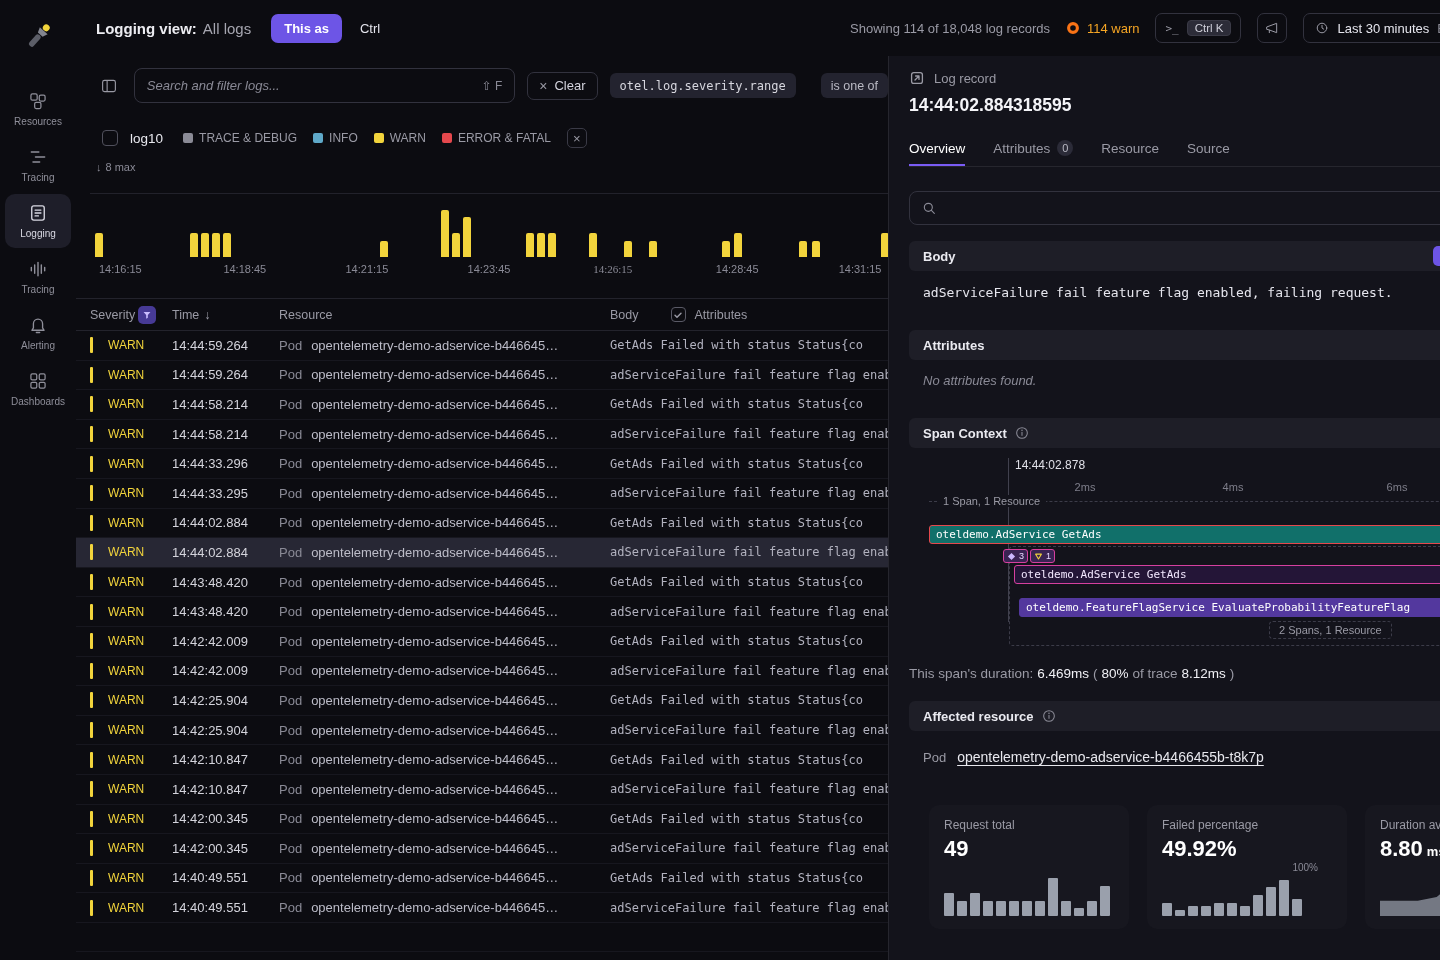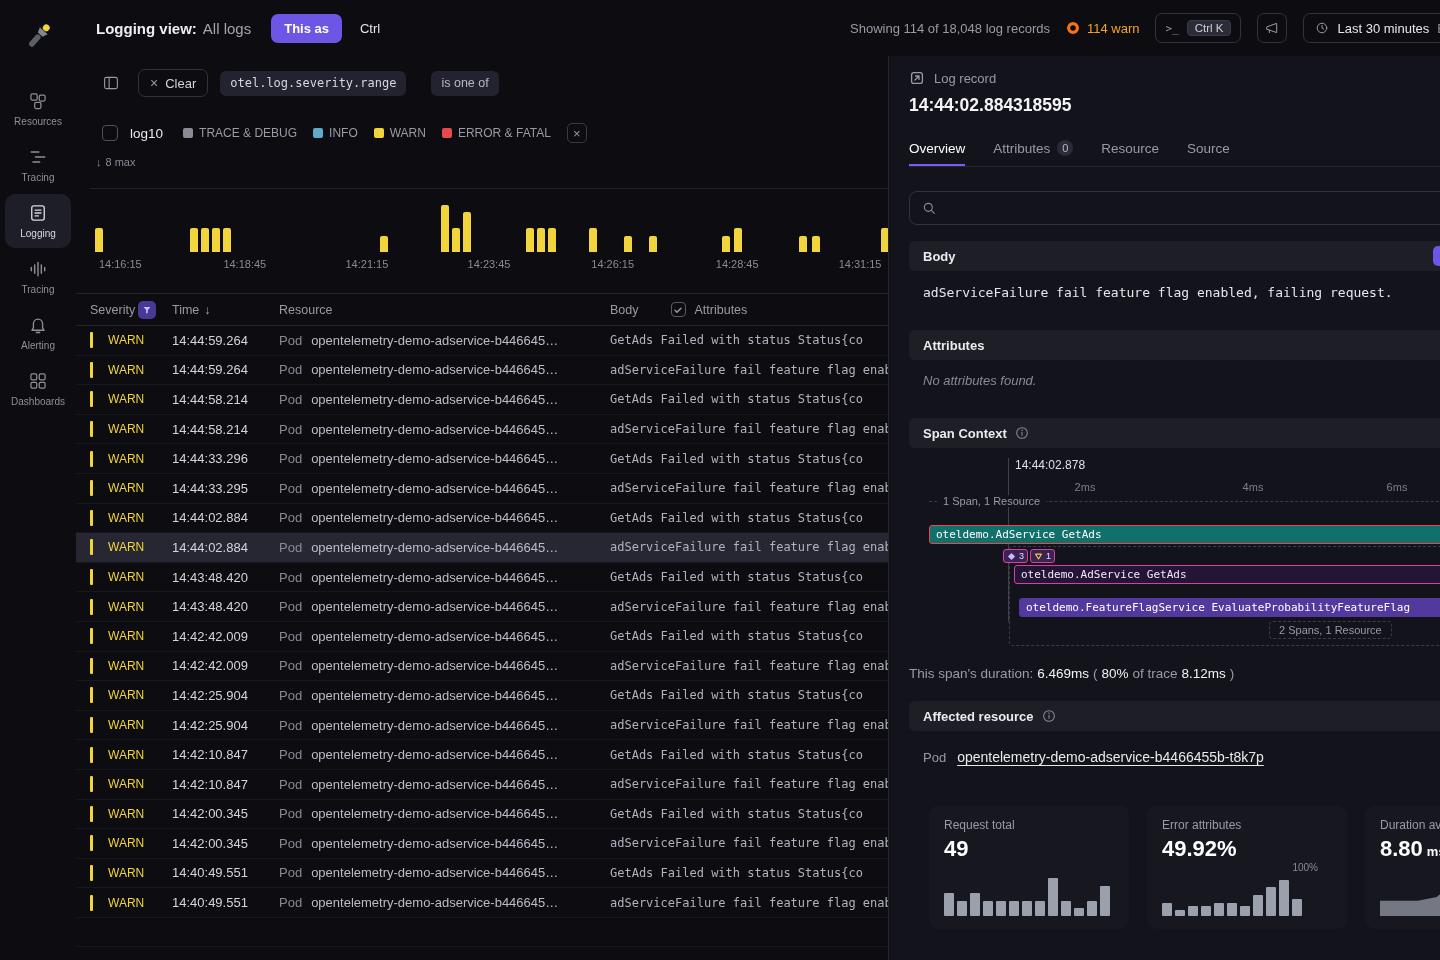--- a/index.html
+++ b/index.html
@@ -275,20 +275,24 @@
       <section class="leftcol">
         <div class="search-row">
           <button class="icon-btn">
             <span class="icon18" data-icon="collapse">
                 <svg viewBox="0 0 24 24" fill="none" stroke="currentColor" stroke-width="1.5">
                   <rect x="3.5" y="4.5" width="17" height="15" rx="2.5"></rect>
                   <path d="M9.5 4.5v15"></path>
                 </svg>
               </span>
           </button>
+          <div class="search-input">
+            <span class="ph">Search and filter logs...</span>
+            <span class="kbd">⇧ F</span>
+          </div>
           <button class="clear-btn">
             <span class="x-glyph">×</span>
             <span>Clear</span>
           </button>
           <div class="chips">
               <span class="chip chip-field mono">otel.log.severity.range</span>
               <span class="chip chip-op">is one of</span>
             </div>
         </div>
 
@@ -340,21 +344,21 @@
             <div class="hbar" style="left: 80.7%; height: 38%;"></div>
             <div class="hbar" style="left: 88.8%; height: 25%;"></div>
             <div class="hbar" style="left: 90.5%; height: 25%;"></div>
             <div class="hbar" style="left: 99.1%; height: 38%;"></div>
           </div>
         <div class="hist-axis">
             <span class="htick" style="left: 3.8%;">14:16:15</span>
             <span class="htick" style="left: 19.4%;">14:18:45</span>
             <span class="htick" style="left: 34.7%;">14:21:15</span>
             <span class="htick" style="left: 50%;">14:23:45</span>
-            <span class="htick" style="left: 65.5%;">14:26:15</span>
+            <span class="htick" style="left: 65.5%; font-family: Liberation Serif, serif;">14:26:15</span>
             <span class="htick" style="left: 81.1%;">14:28:45</span>
             <span class="htick" style="left: 96.5%;">14:31:15</span>
           </div>
 
         <div class="logs-section">
           <div class="tbl-header">
             <div class="col-sev">
               <span>Severity</span>
               <span class="funnel-badge" data-icon="funnel">
                   <svg viewBox="0 0 16 16" fill="currentColor">
@@ -688,21 +692,21 @@
                   <path d="M8 7.3v3.4" stroke-linecap="round"></path>
                   <circle cx="8" cy="4.9" r=".9" fill="currentColor" stroke="none"></circle>
                 </svg>
               </span>
           </div>
 
           <div class="spanctx">
             <div class="sc-cursor"></div>
             <div class="sc-cursor-label">14:44:02.878</div>
             <span class="sc-tick" style="left:176px">2ms</span>
-            <span class="sc-tick" style="left:344px">4ms</span>
+            <span class="sc-tick" style="left:324px">4ms</span>
             <span class="sc-tick" style="left:488px">6ms</span>
             <div class="sc-topline"></div>
             <div class="sc-group-label" style="left:28px;top:41px">1 Span, 1 Resource</div>
             <div class="span-bar span1">oteldemo.AdService GetAds</div>
             <div class="sc-rectB"></div>
             <div class="badge-group">
               <span class="sbadge">
                   <span class="icon8" data-icon="diamond">
                     <svg viewBox="0 0 10 10">
                       <rect x="2.2" y="2.2" width="5.6" height="5.6" fill="#cdb8ff" transform="rotate(45 5 5)"></rect>
@@ -757,21 +761,21 @@
                   <span class="mbar" style="height:15px"></span>
                   <span class="mbar" style="height:15px"></span>
                   <span class="mbar" style="height:38px"></span>
                   <span class="mbar" style="height:15px"></span>
                   <span class="mbar" style="height:8px"></span>
                   <span class="mbar" style="height:15px"></span>
                   <span class="mbar" style="height:30px"></span>
                 </div>
               </div>
               <div class="card">
-                <div class="card-label">Error attributes</div>
+                <div class="card-label">Failed percentage</div>
                 <div class="card-value"><span class="v">49.92%</span><span class="card-unit"></span></div>
                 <div class="card-chart">
                   <span class="ymax">100%</span>
                   <span class="mbar" style="height:13px"></span>
                   <span class="mbar" style="height:6px"></span>
                   <span class="mbar" style="height:10px"></span>
                   <span class="mbar" style="height:10px"></span>
                   <span class="mbar" style="height:13px"></span>
                   <span class="mbar" style="height:13px"></span>
                   <span class="mbar" style="height:10px"></span>

